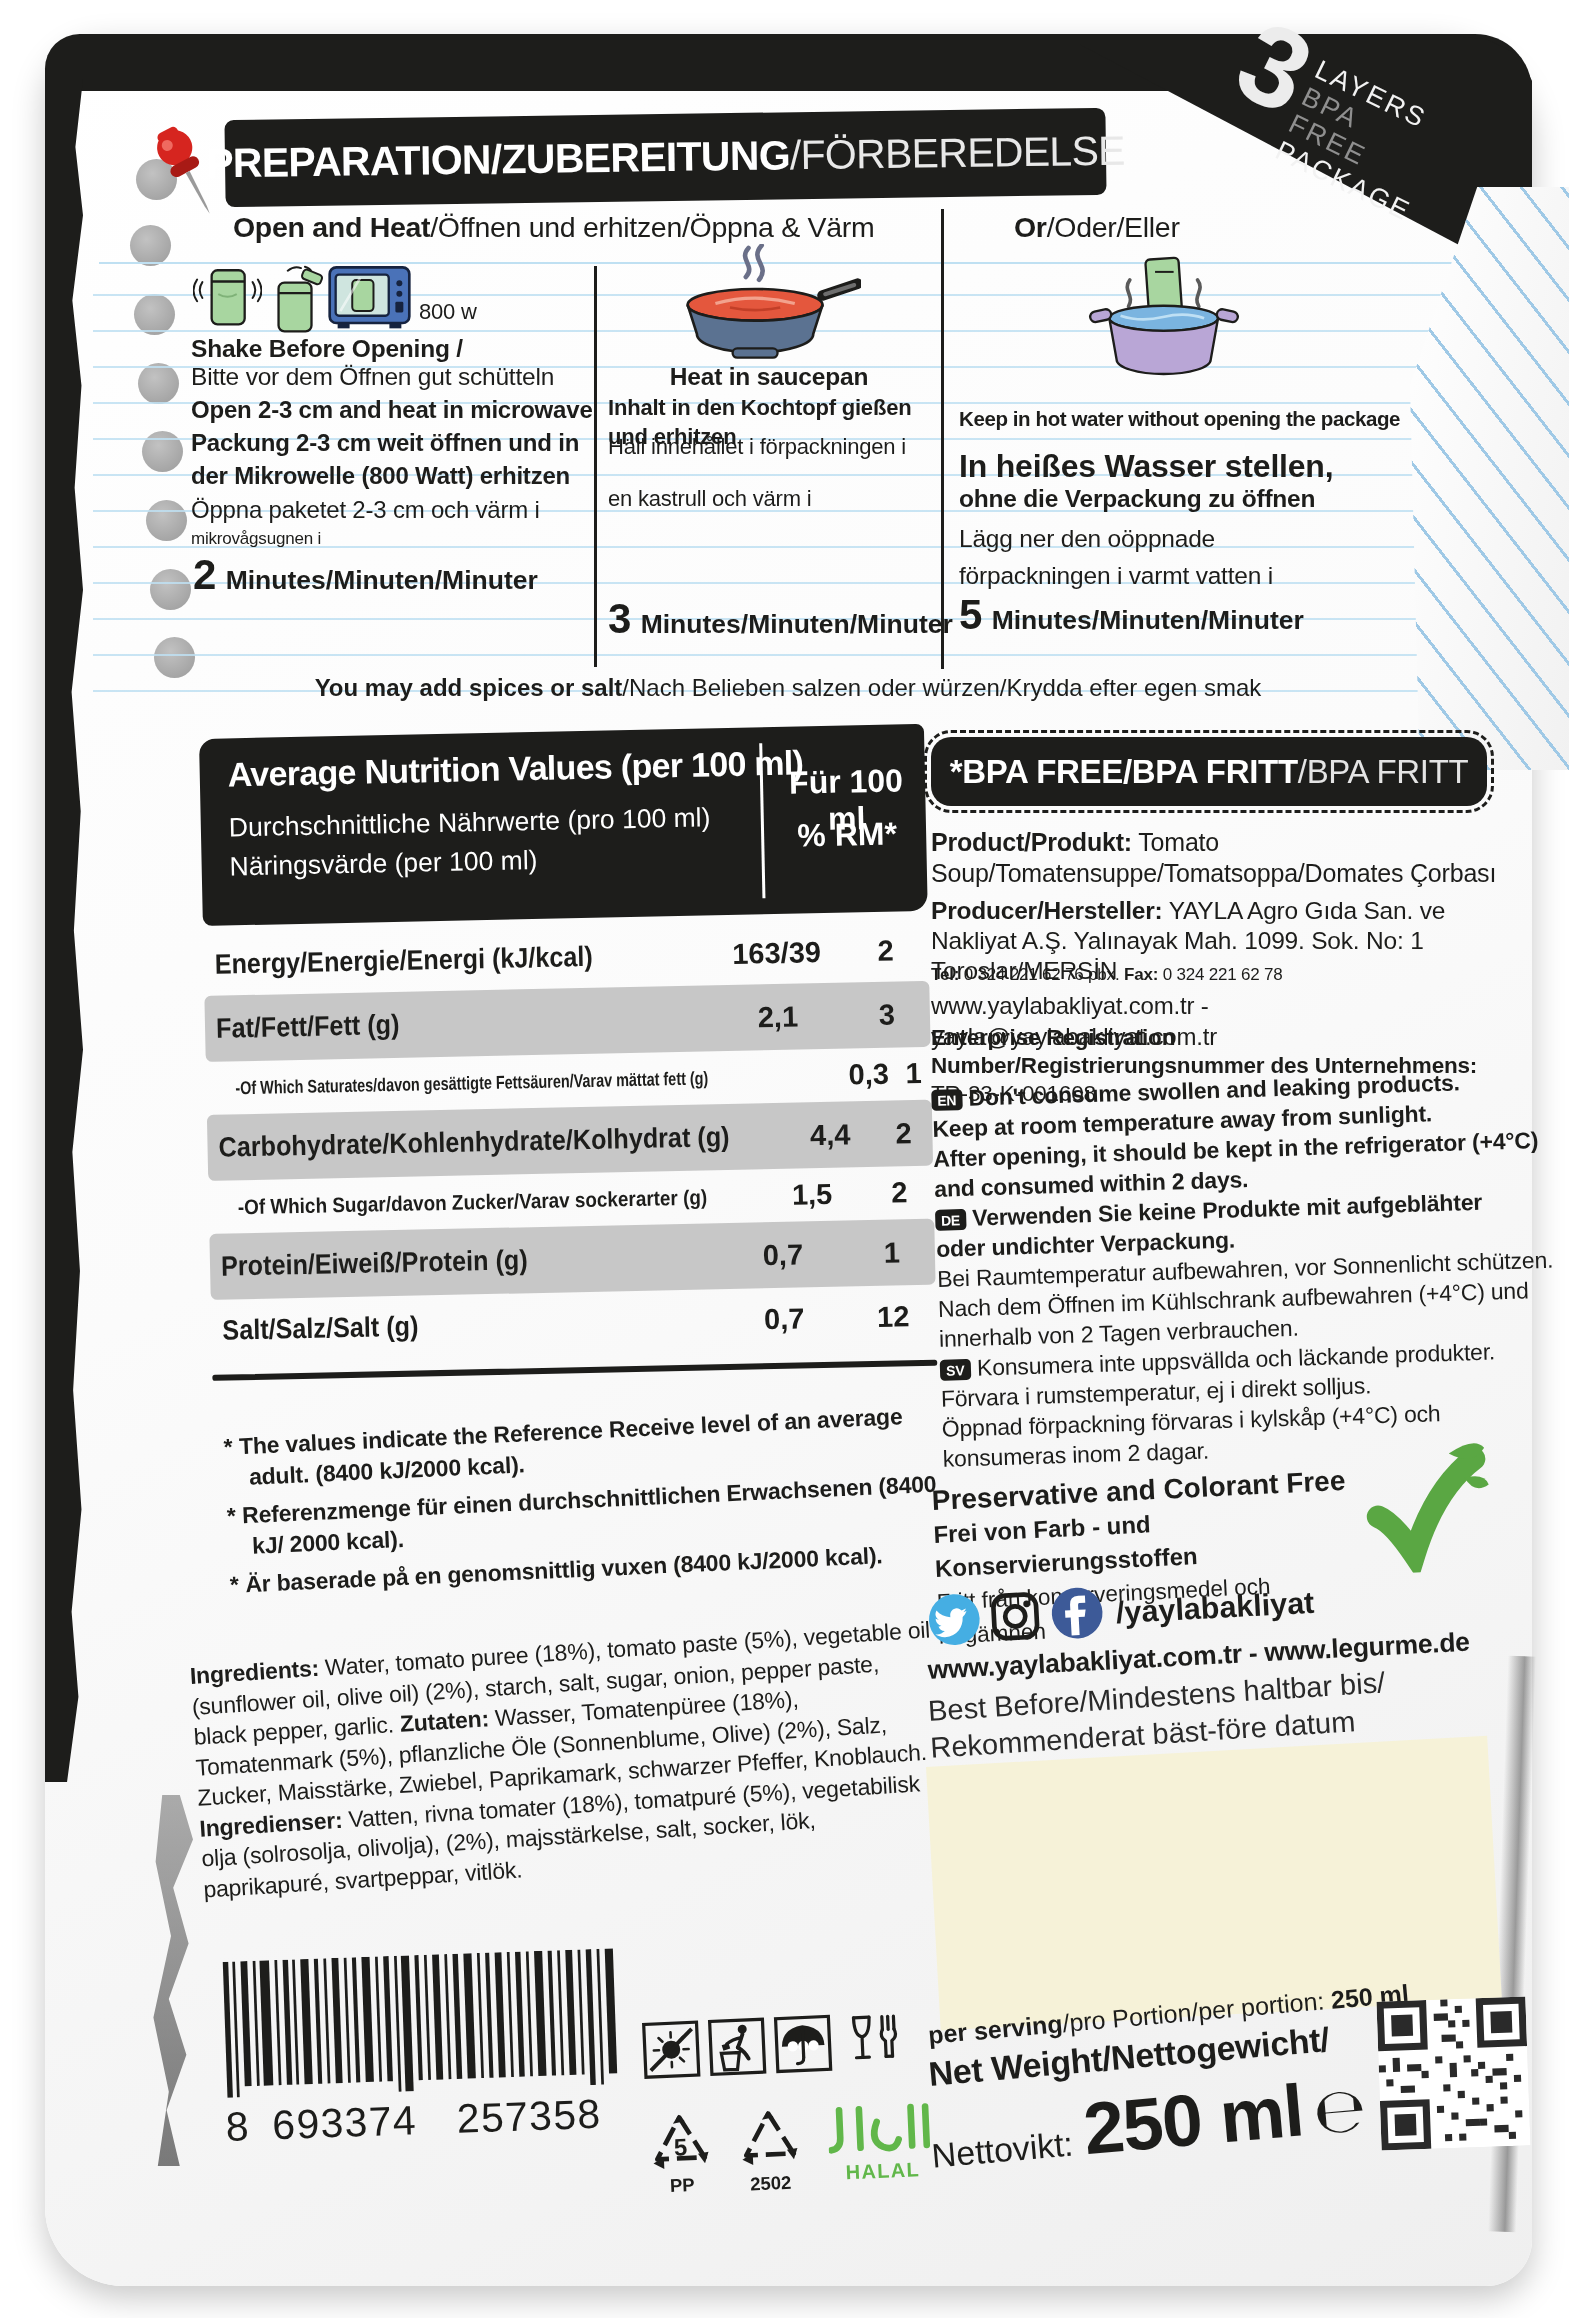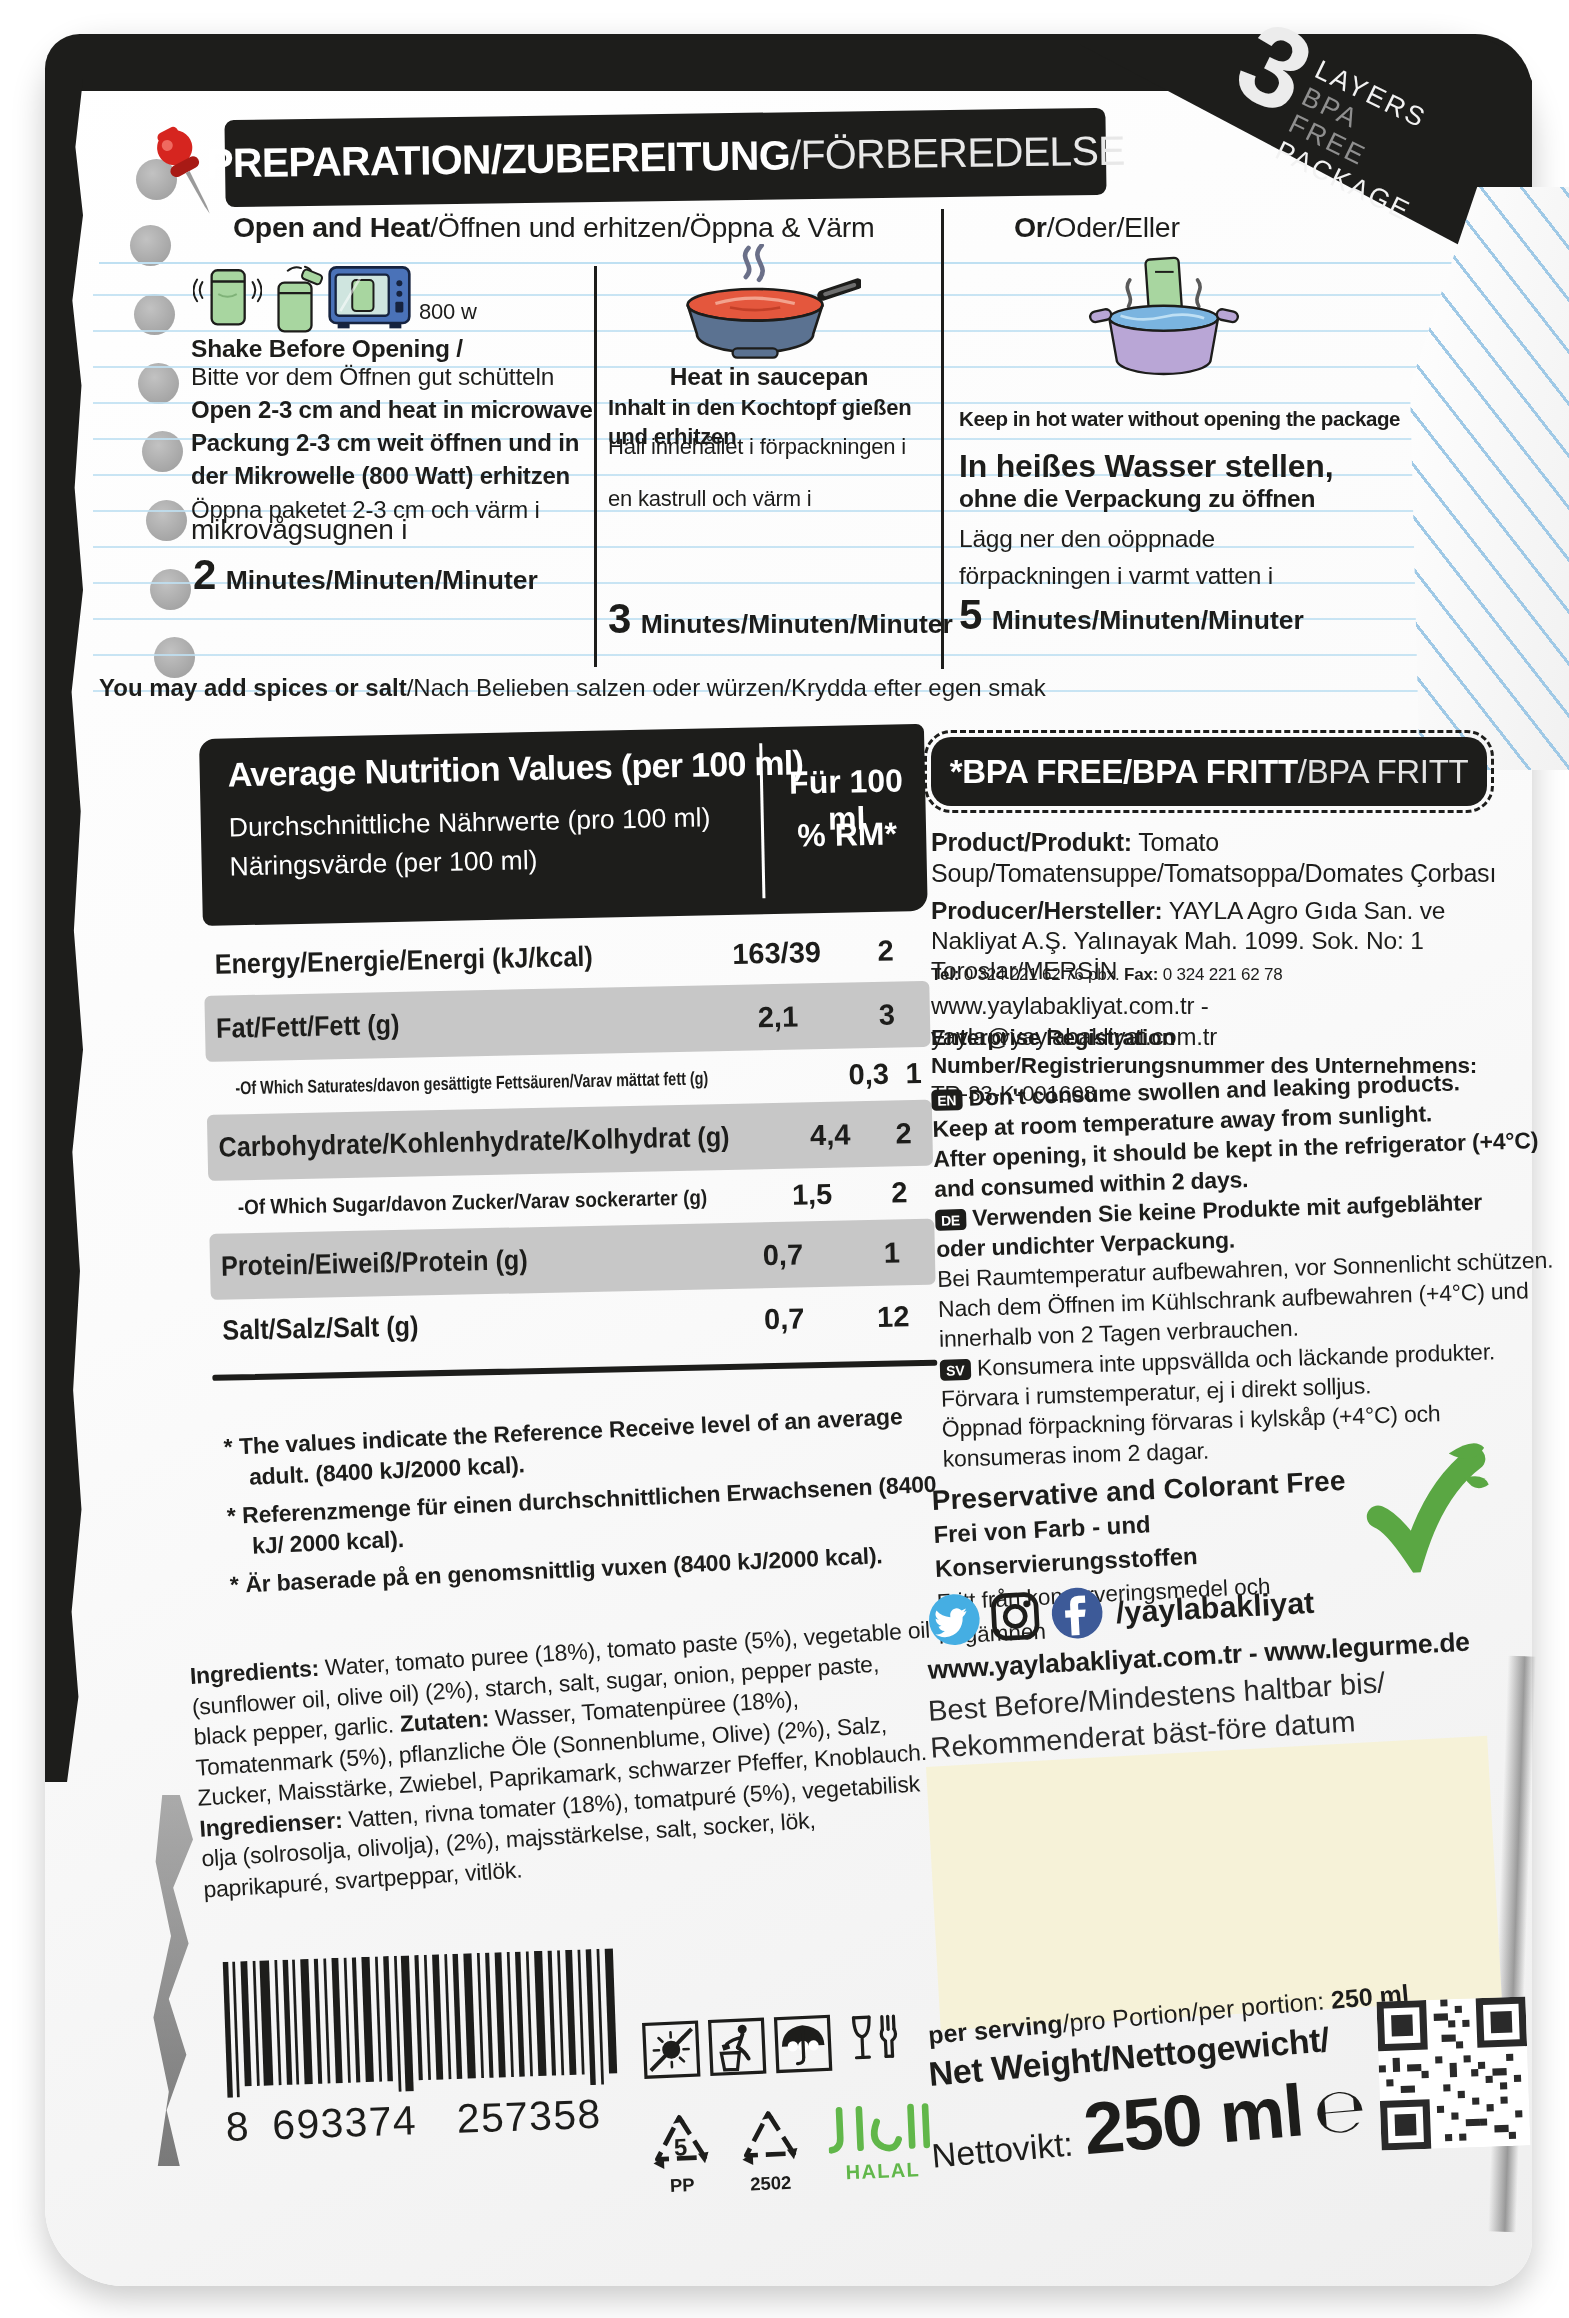--- a/index.html
+++ b/index.html
@@ -44,21 +44,21 @@
     transform:rotate(-0.8deg);display:flex;align-items:center;justify-content:center;color:#fff;}
   .banner span{font-size:41px;letter-spacing:-0.7px;}
   .banner .p3{color:#e8e8e8;}
   .col-header{font-size:28.5px;letter-spacing:-0.3px;}
   .vline{width:2.6px;background:#1d1d1b;}
   .prep-line{letter-spacing:-0.2px;white-space:nowrap;}
   .minutes-row{display:flex;align-items:baseline;white-space:nowrap;}
   .min-num{font-size:42px;font-weight:800;margin-right:9.3px;}
   .min-bold{font-size:26.5px;font-weight:800;}
   .min-rest{font-size:26.5px;font-weight:700;}
-  .prep-footer{left:99px;top:674px;width:1378px;font-size:24px;}
+  .prep-footer{left:99px;top:674px;width:1378px;text-align:center;font-size:24px;}
   
   .nut-wrap{left:199px;top:739px;width:725px;transform:rotate(-1.2deg);transform-origin:0 0;}
   .nut-band{position:relative;height:187px;background:#1d1d1b;border-radius:16px 8px 17px 9.3px;color:#fff;}
   .nut-band .t-en{position:absolute;left:28px;top:17px;font-size:34px;font-weight:800;letter-spacing:-0.7px;white-space:nowrap;}
   .nut-band .t-de{position:absolute;left:28px;top:74px;font-size:26.5px;font-weight:500;}
   .nut-band .t-sv{position:absolute;left:28px;top:113px;font-size:26.5px;font-weight:500;}
   .nut-band .vdiv{position:absolute;left:560px;top:16px;width:2.6px;height:155px;background:#fff;}
   .nut-band .c1{position:absolute;left:567px;top:38px;width:158px;text-align:center;font-size:32px;font-weight:800;}
   .nut-band .c2{position:absolute;left:567px;top:91px;width:158px;text-align:center;font-size:32px;font-weight:800;}
   .nut-rows{position:relative;margin-top:8px;}
@@ -215,21 +215,21 @@
   </svg>
 </div>
 <div class="abs prep-line r4" style="left:419px;top:299px;font-size:22px">800 w</div>
 
 <div class="abs prep-line b8" style="left:191px;top:335px;font-size:24.5px">Shake Before Opening /</div>
 <div class="abs prep-line r4" style="left:191px;top:363px;font-size:24.5px">Bitte vor dem Öffnen gut schütteln</div>
 <div class="abs prep-line b8" style="left:191px;top:396px;font-size:24px">Open 2-3 cm and heat in microwave</div>
 <div class="abs prep-line b7" style="left:191px;top:429px;font-size:24px">Packung 2-3 cm weit öffnen und in</div>
 <div class="abs prep-line b7" style="left:191px;top:462px;font-size:24px">der Mikrowelle (800 Watt) erhitzen</div>
 <div class="abs prep-line r4" style="left:191px;top:496px;font-size:24px">Öppna paketet 2-3 cm och värm i</div>
-<div class="abs prep-line r4" style="left:191px;top:514px;font-size:28px">mikrovågsugnen i</div>
+<div class="abs prep-line r4" style="left:191px;top:529px;font-size:17px">mikrovågsugnen i</div>
 <div class="abs minutes-row" style="left:193px;top:551px">
   <span class="min-num">2</span>
   <span class="min-bold">Minutes</span>
   <span class="min-rest">/Minuten/Minuter</span>
 </div>
 
 <div class="abs" style="left:669px;top:244px">
   <svg width="192" height="119" viewBox="0 0 290 180">
     <g stroke="#6a6f88" stroke-width="7" fill="none" stroke-linecap="round">
       <path d="M120 6 c-16 18 12 26 -4 44"></path>

